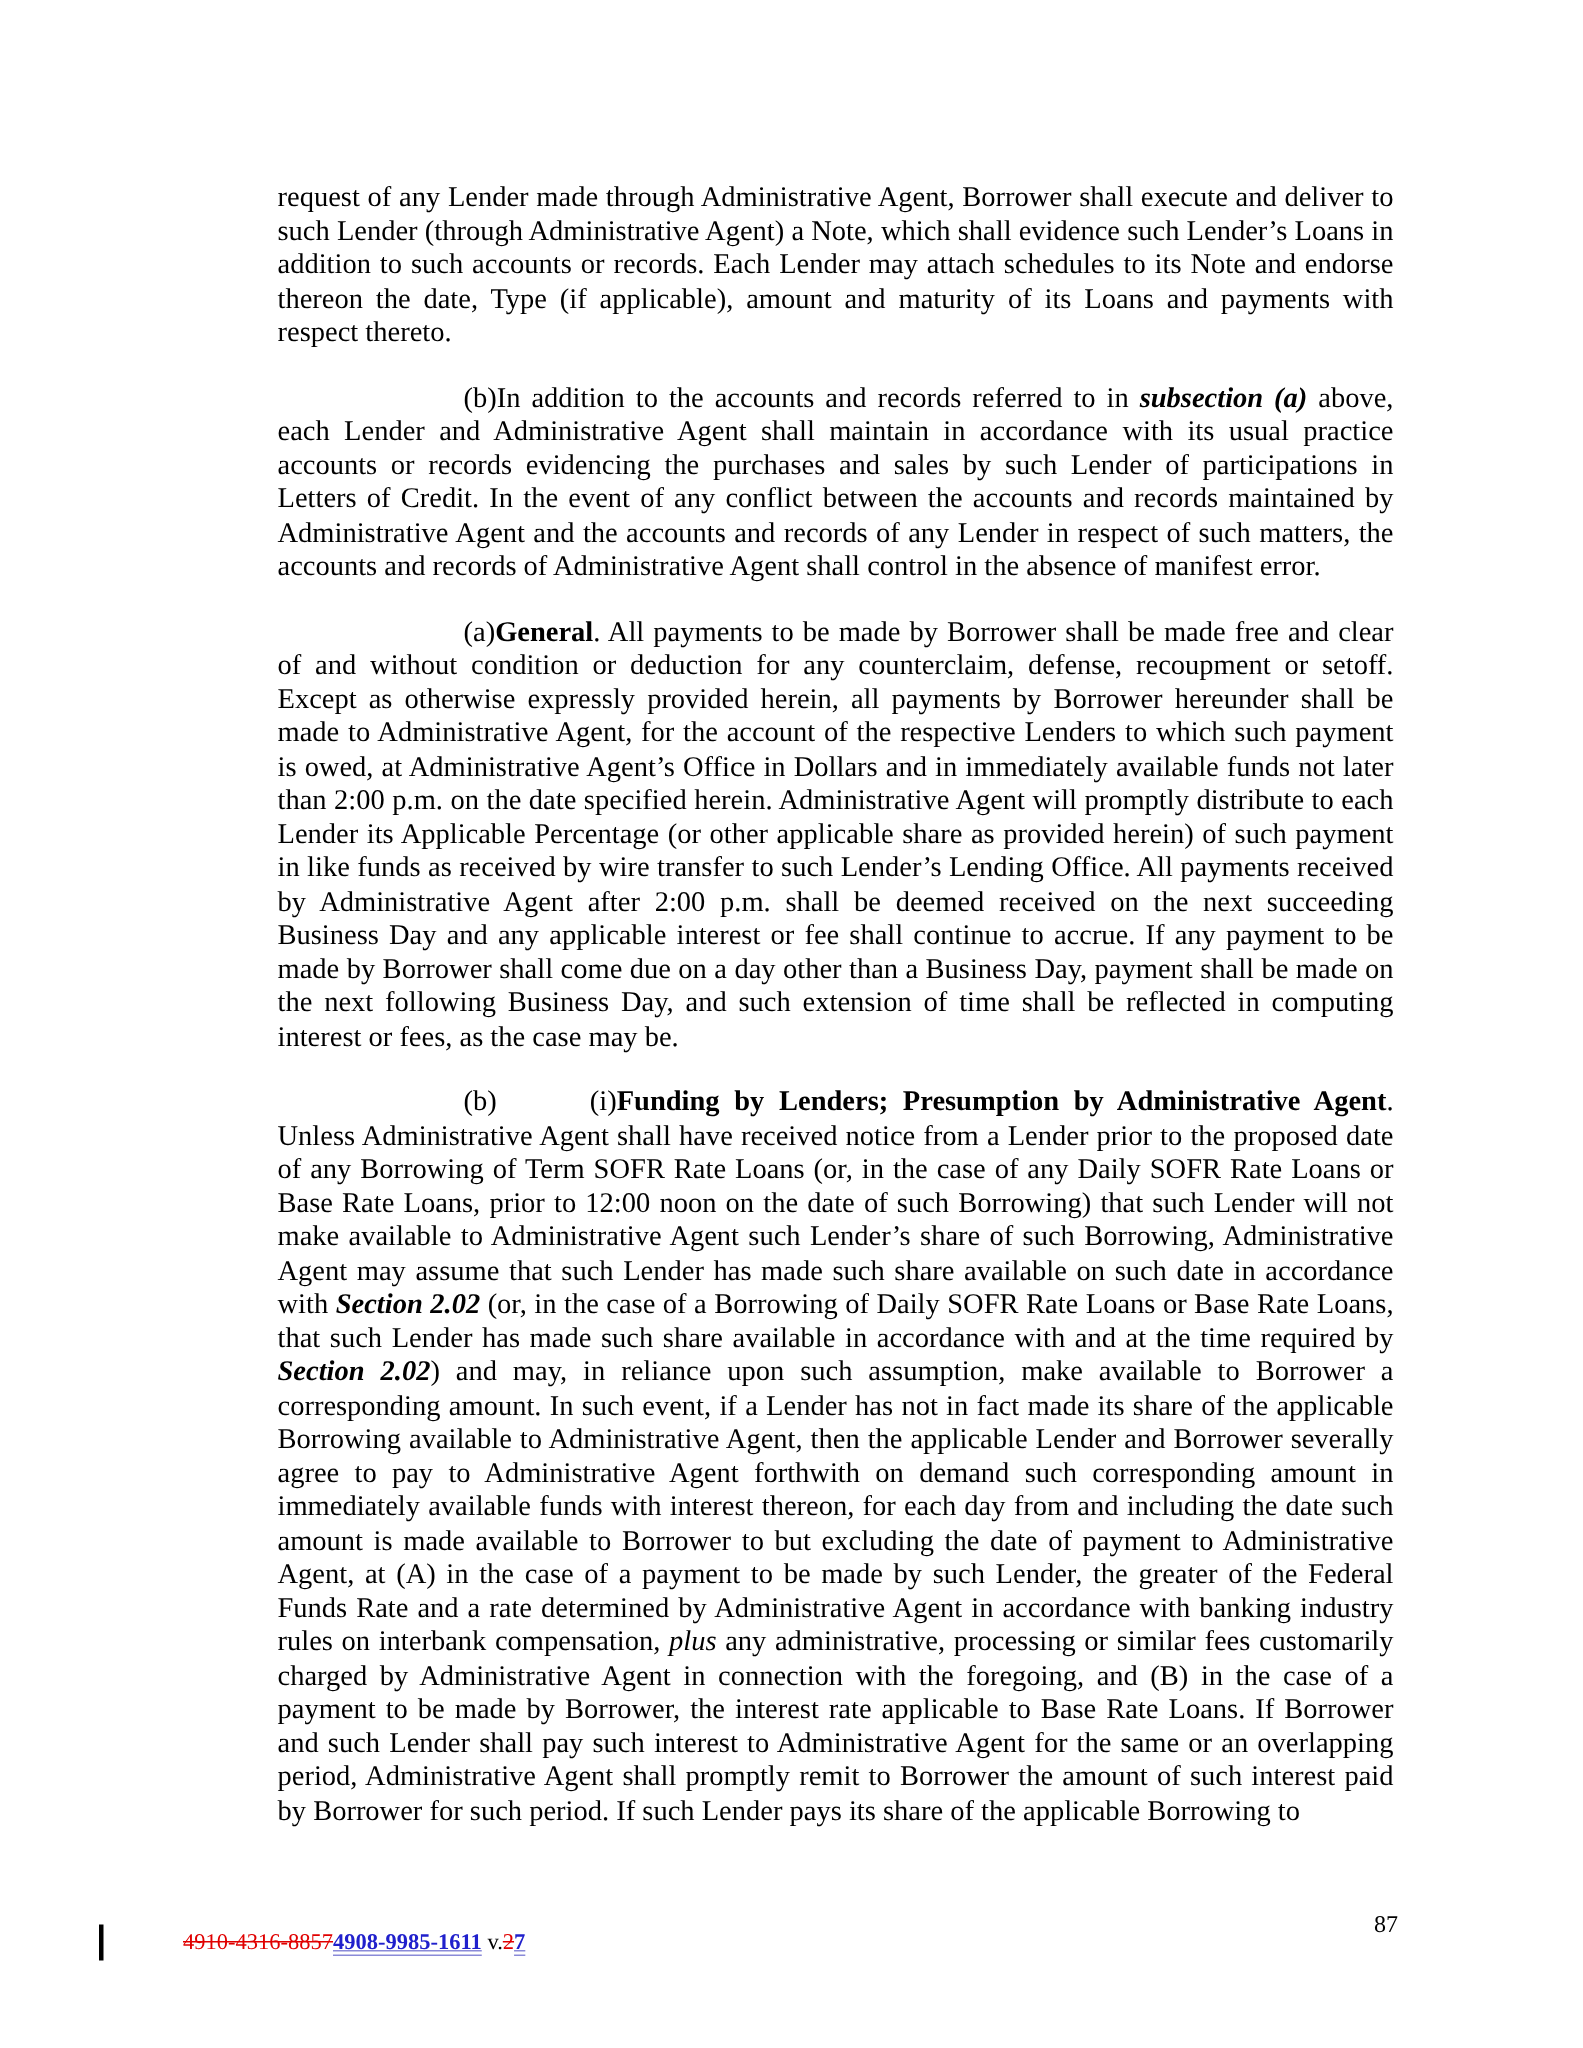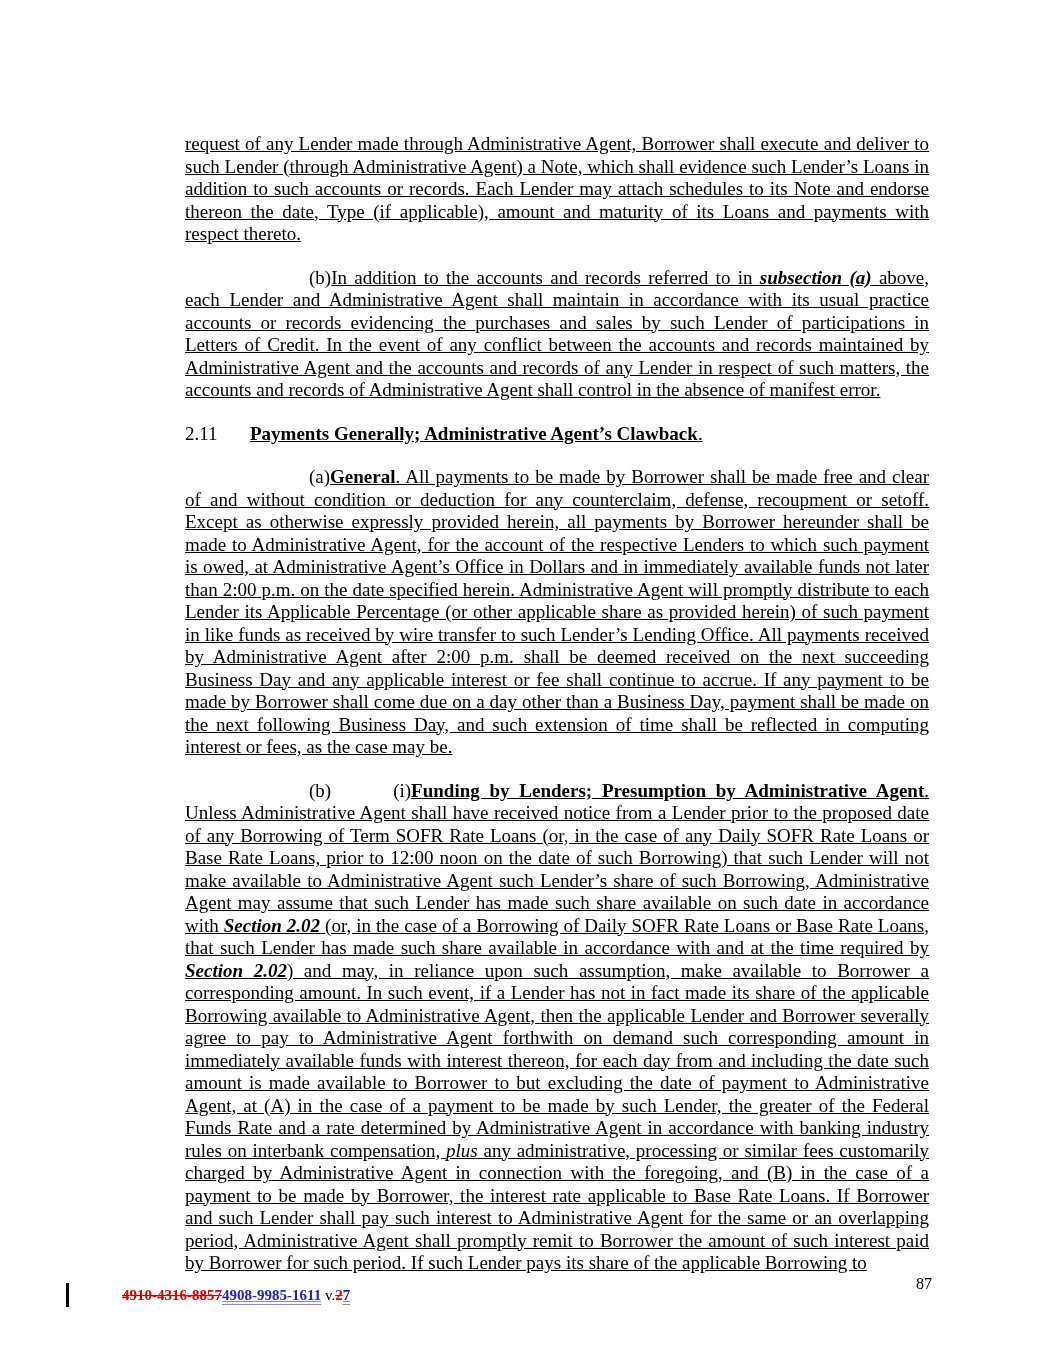--- a/index.html
+++ b/index.html
@@ -19,21 +19,21 @@
   }
   .doc-body {
     position: absolute;
     left: 185px;
     top: 121px;
     width: 744px;
     font-size: 19px;
     line-height: 22.5px;
     text-align: justify;
   }
-  .doc-body p { margin: 12px 0 21px 0; text-decoration: underline; }
+  .doc-body p { margin: 0 0 21px 0; }
   .doc-body p:last-child { margin-bottom: 0; }
   .seg-b { font-weight: 700; }
   .seg-i { font-style: italic; }
   .tab-label { display: inline-block; }
   .footer {
     position: absolute;
     left: 0; top: 0;
     width: 100%;
   }
   .change-bar {
@@ -48,21 +48,20 @@
     position: absolute;
     left: 122px;
     top: 1287px;
     font-size: 15px;
     white-space: pre;
   }
   .deleted {
     color: var(--deleted-color, #e00000);
     text-decoration: line-through;
     text-decoration-color: var(--deleted-color, #e00000);
-    font-weight: bold;
   }
   .inserted {
     color: var(--inserted-color, #2020cc);
     text-decoration-line: underline;
     text-decoration-style: double;
     text-decoration-color: var(--inserted-underline-color, #8a8ad8);
     font-weight: bold;
   }
   .version-prefix { color: #000000; }
   .page-number {
@@ -73,21 +72,20 @@
   }
 </style>
 </head>
 <body>
 
 <div class="page">
 
   <div class="doc-body" id="doc-body">
       <p><span>request of any Lender made through Administrative Agent, Borrower shall execute and deliver to such Lender (through Administrative Agent) a Note, which shall evidence such Lender’s Loans in addition to such accounts or records. Each Lender may attach schedules to its Note and endorse thereon the date, Type (if applicable), amount and maturity of its Loans and payments with respect thereto.</span></p>
       <p style="text-indent: 62px;"><span class="tab-label" style="min-width: 62px;">(b)</span><span>In addition to the accounts and records referred to in </span><span class="seg-b seg-i">subsection (a)</span><span> above, each Lender and Administrative Agent shall maintain in accordance with its usual practice accounts or records evidencing the purchases and sales by such Lender of participations in Letters of Credit. In the event of any conflict between the accounts and records maintained by Administrative Agent and the accounts and records of any Lender in respect of such matters, the accounts and records of Administrative Agent shall control in the absence of manifest error.</span></p>
-      <p><span class="tab-label" style="min-width: 65px;">2.11</span><span class="seg-b">Payments Generally; Administrative Agent’s Clawback</span><span>.</span></p>
       <p style="text-indent: 62px;"><span class="tab-label" style="min-width: 62px;">(a)</span><span class="seg-b">General</span><span>. All payments to be made by Borrower shall be made free and clear of and without condition or deduction for any counterclaim, defense, recoupment or setoff. Except as otherwise expressly provided herein, all payments by Borrower hereunder shall be made to Administrative Agent, for the account of the respective Lenders to which such payment is owed, at Administrative Agent’s Office in Dollars and in immediately available funds not later than 2:00 p.m. on the date specified herein. Administrative Agent will promptly distribute to each Lender its Applicable Percentage (or other applicable share as provided herein) of such payment in like funds as received by wire transfer to such Lender’s Lending Office. All payments received by Administrative Agent after 2:00 p.m. shall be deemed received on the next succeeding Business Day and any applicable interest or fee shall continue to accrue. If any payment to be made by Borrower shall come due on a day other than a Business Day, payment shall be made on the next following Business Day, and such extension of time shall be reflected in computing interest or fees, as the case may be.</span></p>
       <p style="text-indent: 62px;"><span class="tab-label" style="min-width: 62px;">(b)</span><span class="tab-label" style="min-width: 68px;">(i)</span><span class="seg-b">Funding by Lenders; Presumption by Administrative Agent</span><span>. Unless Administrative Agent shall have received notice from a Lender prior to the proposed date of any Borrowing of Term SOFR Rate Loans (or, in the case of any Daily SOFR Rate Loans or Base Rate Loans, prior to 12:00 noon on the date of such Borrowing) that such Lender will not make available to Administrative Agent such Lender’s share of such Borrowing, Administrative Agent may assume that such Lender has made such share available on such date in accordance with </span><span class="seg-b seg-i">Section 2.02</span><span> (or, in the case of a Borrowing of Daily SOFR Rate Loans or Base Rate Loans, that such Lender has made such share available in accordance with and at the time required by </span><span class="seg-b seg-i">Section 2.02</span><span>) and may, in reliance upon such assumption, make available to Borrower a corresponding amount. In such event, if a Lender has not in fact made its share of the applicable Borrowing available to Administrative Agent, then the applicable Lender and Borrower severally agree to pay to Administrative Agent forthwith on demand such corresponding amount in immediately available funds with interest thereon, for each day from and including the date such amount is made available to Borrower to but excluding the date of payment to Administrative Agent, at (A) in the case of a payment to be made by such Lender, the greater of the Federal Funds Rate and a rate determined by Administrative Agent in accordance with banking industry rules on interbank compensation, </span><span class="seg-i">plus</span><span> any administrative, processing or similar fees customarily charged by Administrative Agent in connection with the foregoing, and (B) in the case of a payment to be made by Borrower, the interest rate applicable to Base Rate Loans. If Borrower and such Lender shall pay such interest to Administrative Agent for the same or an overlapping period, Administrative Agent shall promptly remit to Borrower the amount of such interest paid by Borrower for such period. If such Lender pays its share of the applicable Borrowing to</span></p>
     </div>
 
   <div class="footer">
     <div class="change-bar"></div>
     <div class="doc-ids"><span class="deleted">4910-4316-8857</span><span class="inserted">4908-9985-1611</span><span class="version-prefix"> v.</span><span class="deleted">2</span><span class="inserted">7</span></div>
     <div class="page-number">87</div>
   </div>
 

